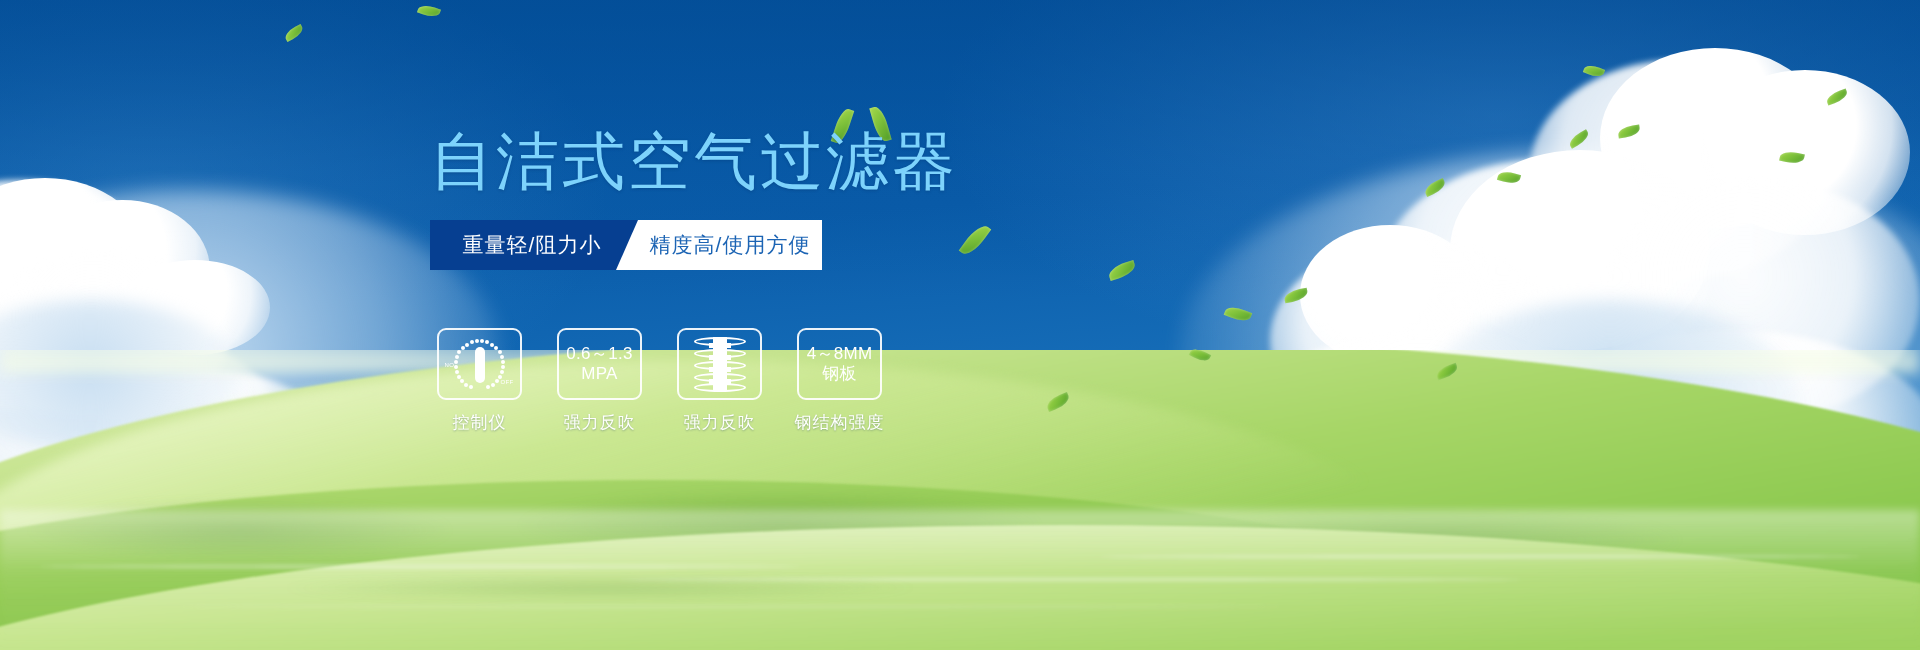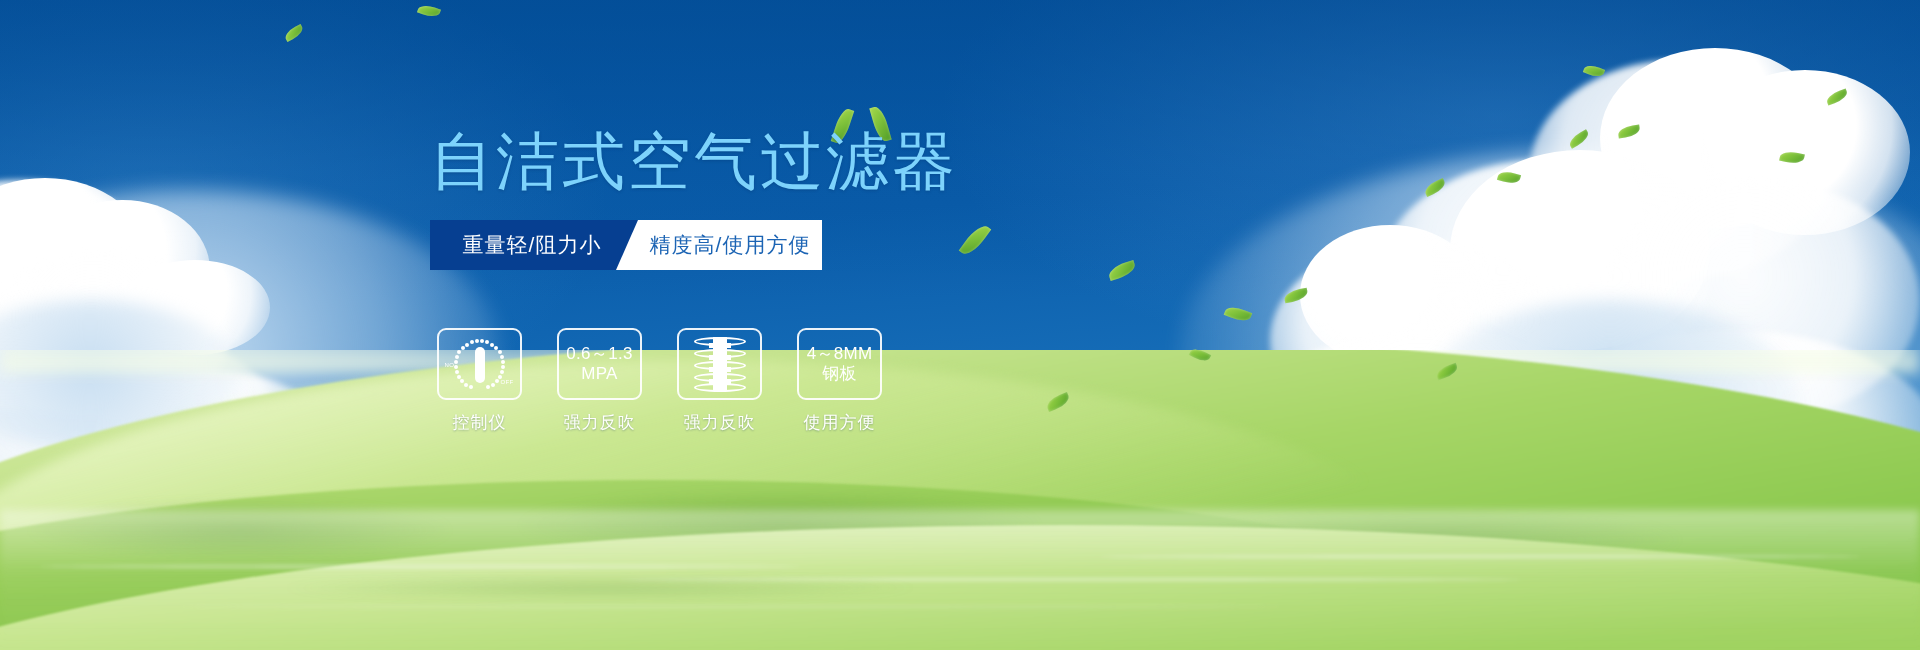--- a/index.html
+++ b/index.html
@@ -476,18 +476,18 @@
         </div>
       </div>
       <div class="feature-label">强力反吹</div>
     </div>
 
     <div class="feature">
       <div class="feature-box">
         <div class="feature-text" style="white-space:pre-line;">4～8MM
 钢板</div>
       </div>
-      <div class="feature-label">使用方便</div>
+      <div class="feature-label">钢结构强度</div>
     </div>
 
 
   </div>
 </div>
 
 </body></html>

